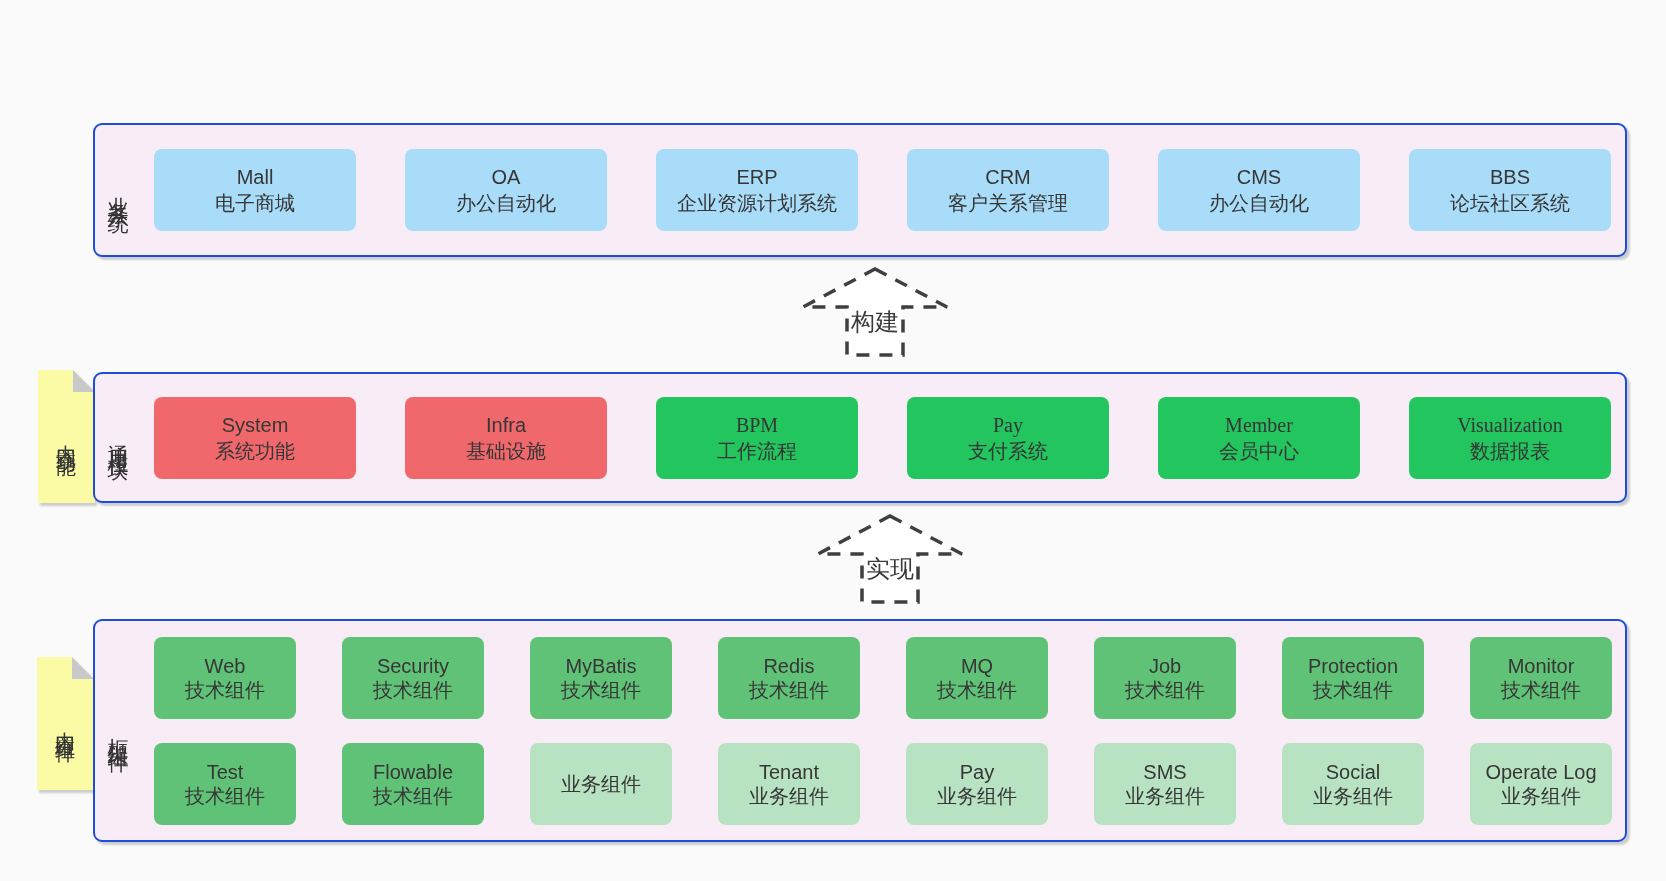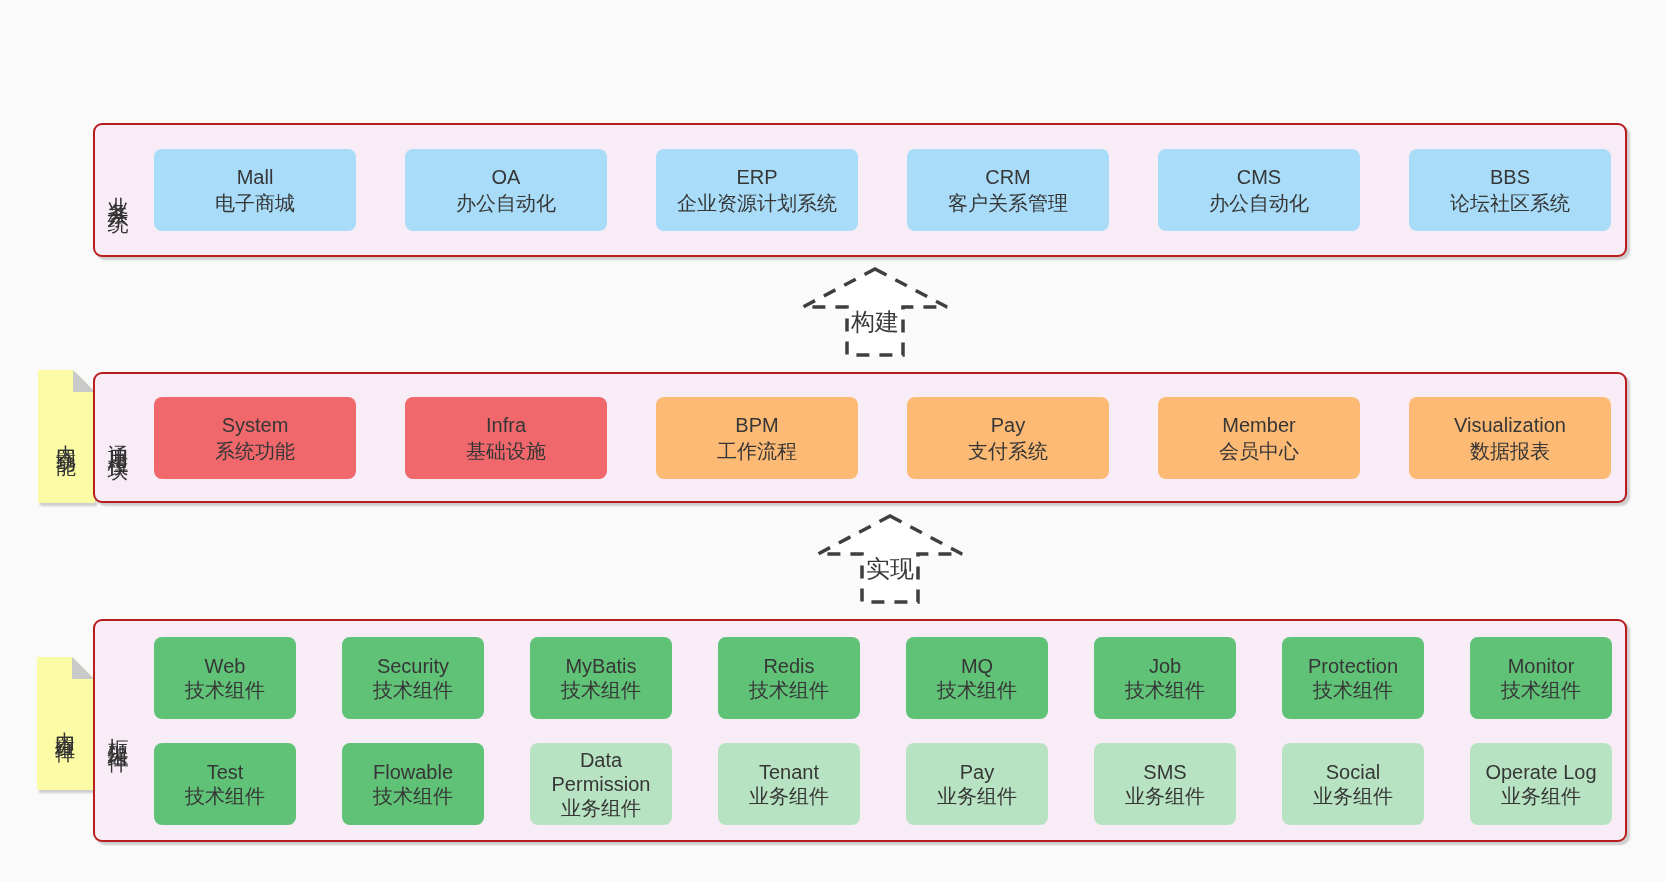--- a/index.html
+++ b/index.html
@@ -5,21 +5,21 @@
   html,body{margin:0;padding:0;}
   body{
     width:1666px;height:881px;position:relative;overflow:hidden;
     background:#fafafa;
     font-family:"Liberation Sans","DejaVu Sans",sans-serif;
     color:#333;
   }
   
   .band{
     position:absolute;left:93px;width:1534px;box-sizing:border-box;
-    background:#f8edf7;border:2px solid #b91c1c;border-radius:9px;
+    background:#f8edf7;border:2px solid #1d4ed8;border-radius:9px;
     box-shadow:3px 3px 2px rgba(0,0,0,0.18);
     z-index:2;
   }
   #band-business{top:123px;height:134px;}
   #band-common{top:372px;height:131px;padding-left:32px;}
   #band-framework{top:619px;height:223px;}
   .band-label{
     position:absolute;left:13px;top:50%;transform:translateY(-50%);
     writing-mode:vertical-lr;text-orientation:upright;
     font-size:21px;letter-spacing:5px;color:#333;line-height:1;
@@ -35,21 +35,21 @@
   
   .box{
     flex:0 0 auto;height:82px;border-radius:8px;
     display:flex;flex-direction:column;align-items:center;justify-content:center;
     text-align:center;line-height:26px;font-size:20px;color:#363636;
   }
   .w6{width:202px;}
   .w8{width:142px;line-height:24px;justify-content:center;}
   .c-blue{background:#a9dcf8;}
   .c-red{background:#f0686b;}
-  .c-pink{background:#fdba74;}
+  .c-pink{background:#22c55e;font-family:Liberation Serif, serif;}
   .c-green{background:#60c277;}
   .c-lgreen{background:#b8e3c2;}
   
   .note{
     position:absolute;width:57px;height:133px;z-index:1;
     filter:drop-shadow(2px 3px 1px rgba(0,0,0,0.18));
   }
   #note-builtin-features{left:38px;top:370px;}
   #note-builtin-components{left:37px;top:657px;}
   .note svg{position:absolute;left:0;top:0;}
@@ -205,21 +205,20 @@
     <div class="box-row row-8">
       <div class="box w8 c-green">
         <div>Test</div>
         <div>技术组件</div>
       </div>
       <div class="box w8 c-green">
         <div>Flowable</div>
         <div>技术组件</div>
       </div>
       <div class="box w8 c-lgreen">
-        <div>Data Permission</div>
         <div>业务组件</div>
       </div>
       <div class="box w8 c-lgreen">
         <div>Tenant</div>
         <div>业务组件</div>
       </div>
       <div class="box w8 c-lgreen">
         <div>Pay</div>
         <div>业务组件</div>
       </div>

